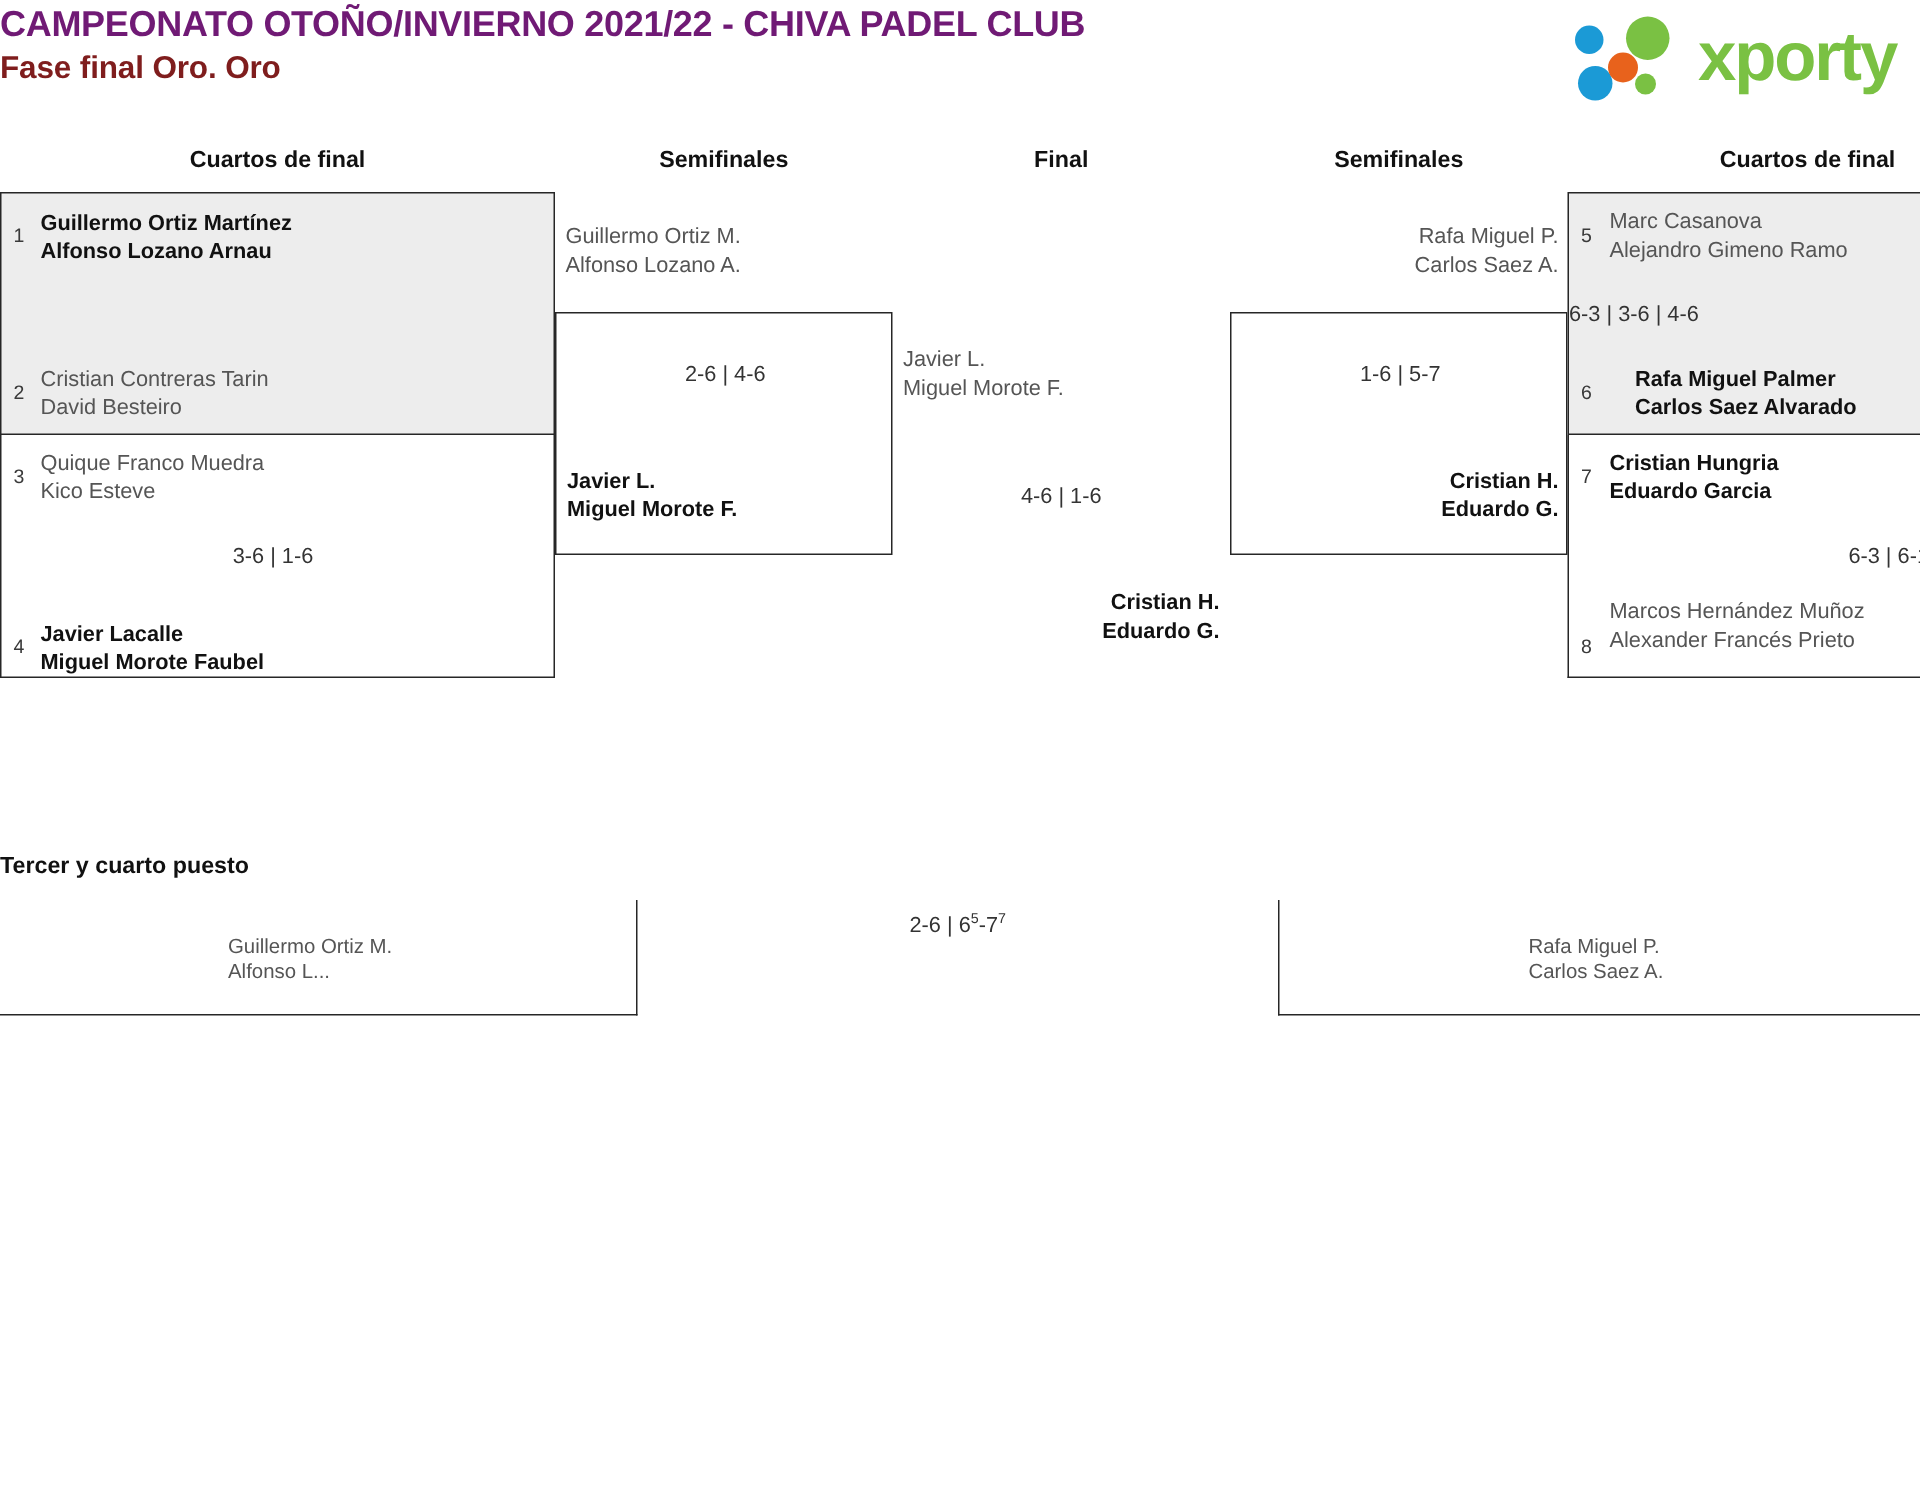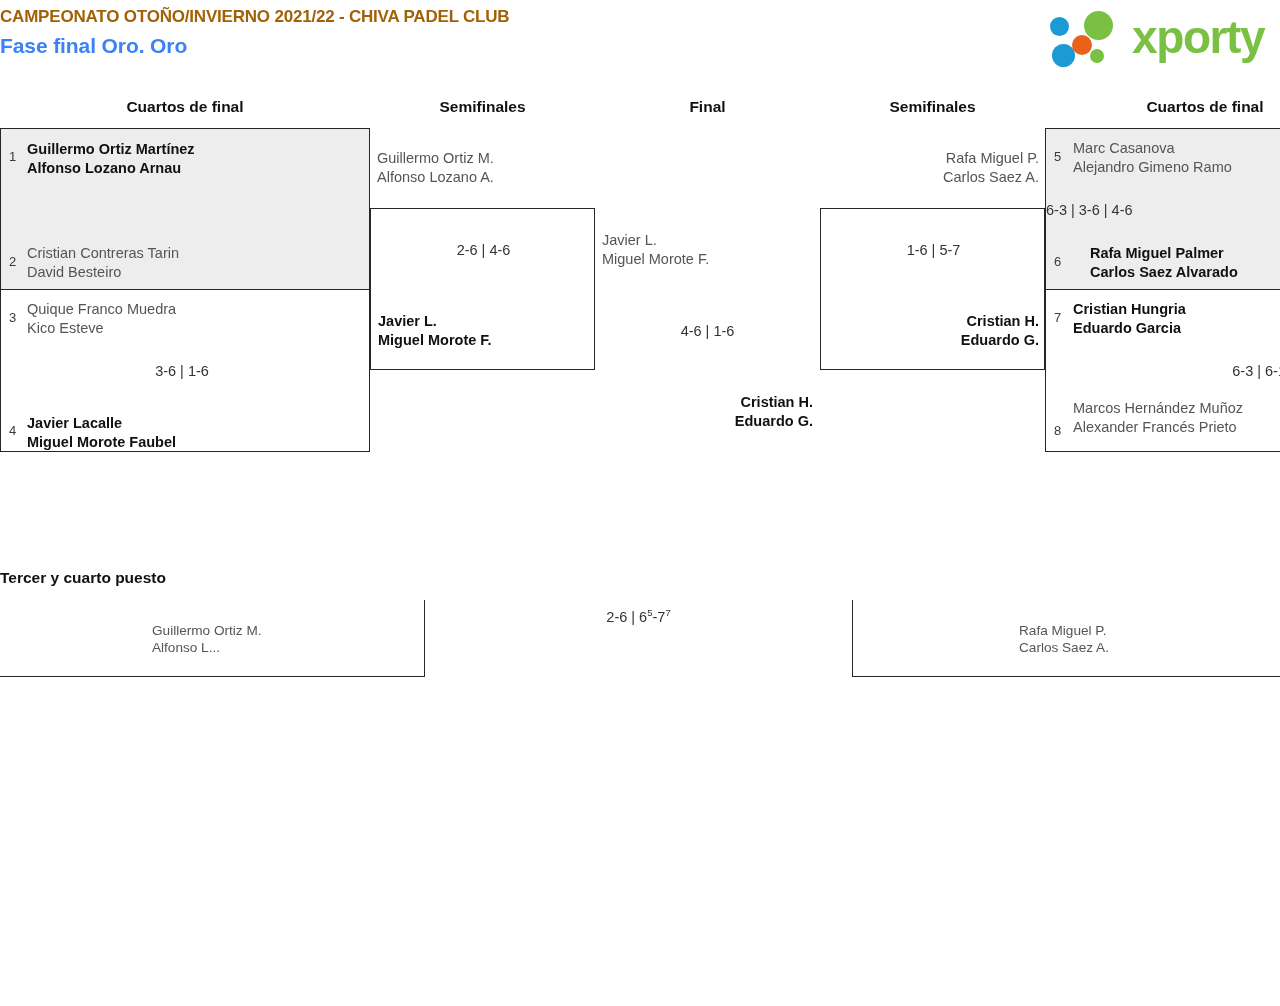--- a/index.html
+++ b/index.html
@@ -11,26 +11,26 @@
     font-family: "Liberation Sans", sans-serif;
     color: #1a1a1a;
     overflow: hidden;
   }
   #root { position: relative; width: 1280px; height: 1006px; }
 
   
   .header { position: absolute; left: 0; top: 0; width: 1280px; height: 78px; }
   .title-block { position: absolute; left: 0; top: 2px; }
   .title-line1 {
-    font-size: 17px; font-weight: 700; letter-spacing: -0.2px;
-    line-height: 30px; color: #a16207; white-space: nowrap;
+    font-size: 24px; font-weight: 700; letter-spacing: -0.2px;
+    line-height: 30px; color: #701a75; white-space: nowrap;
   }
   .title-line2 {
     font-size: 21px; font-weight: 700; letter-spacing: -0.1px;
-    line-height: 28px; color: #3b82f6; white-space: nowrap;
+    line-height: 28px; color: #7f1d1d; white-space: nowrap;
   }
 
   .logo { position: absolute; left: 1046px; top: 5px; width: 232px; height: 66px; }
   .logo-dots { position: absolute; left: 4px; top: 6px; width: 86px; height: 56px; }
   .dot { position: absolute; border-radius: 50%; }
   .logo-word {
     position: absolute; left: 86px; top: 4px;
     font-size: 46px; font-weight: 700; letter-spacing: -1.4px;
     color: #7ac143; line-height: 56px;
   }

